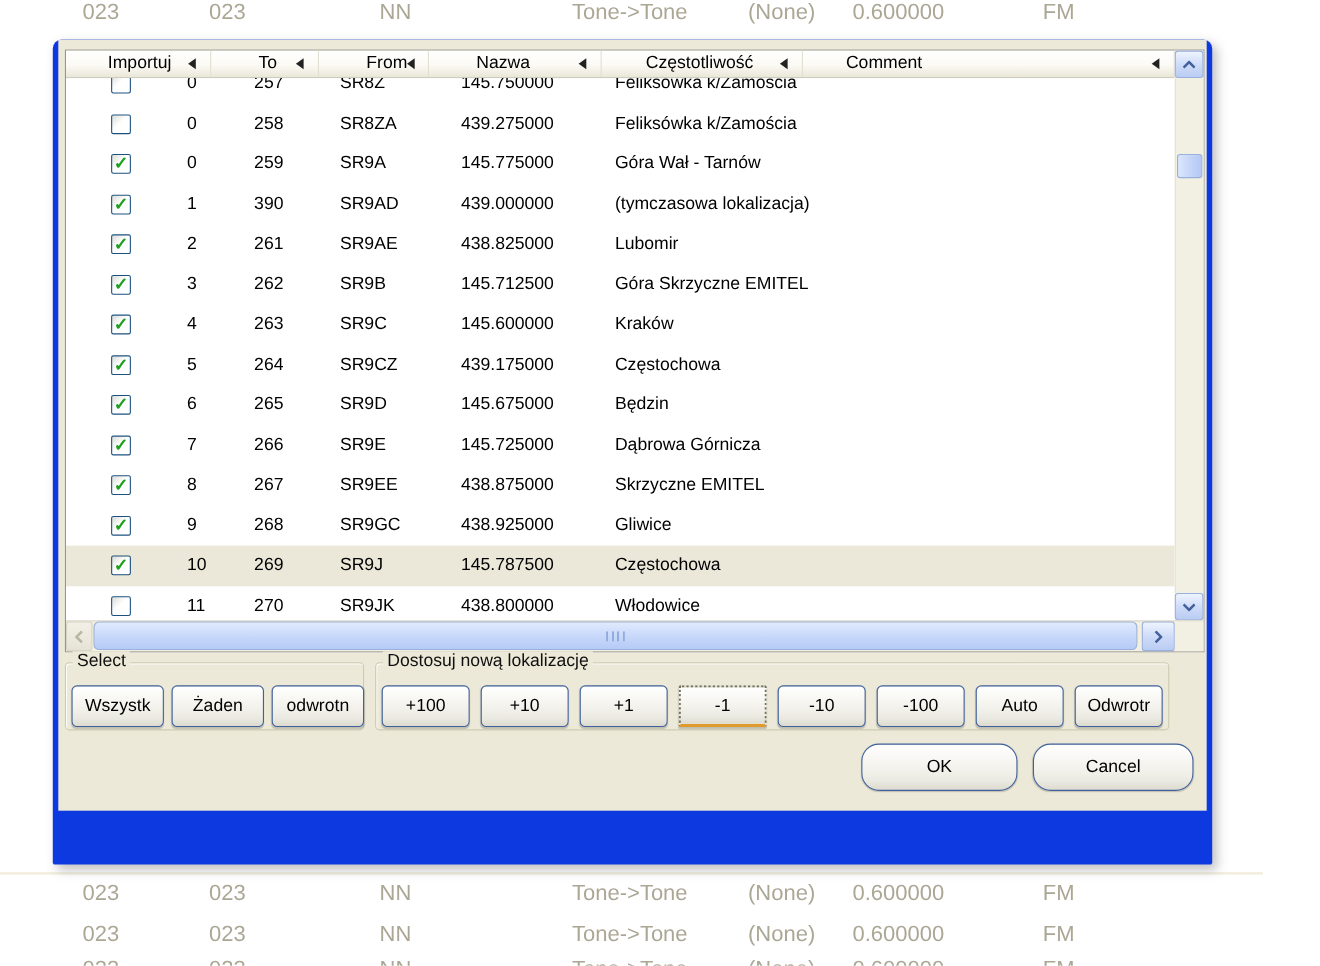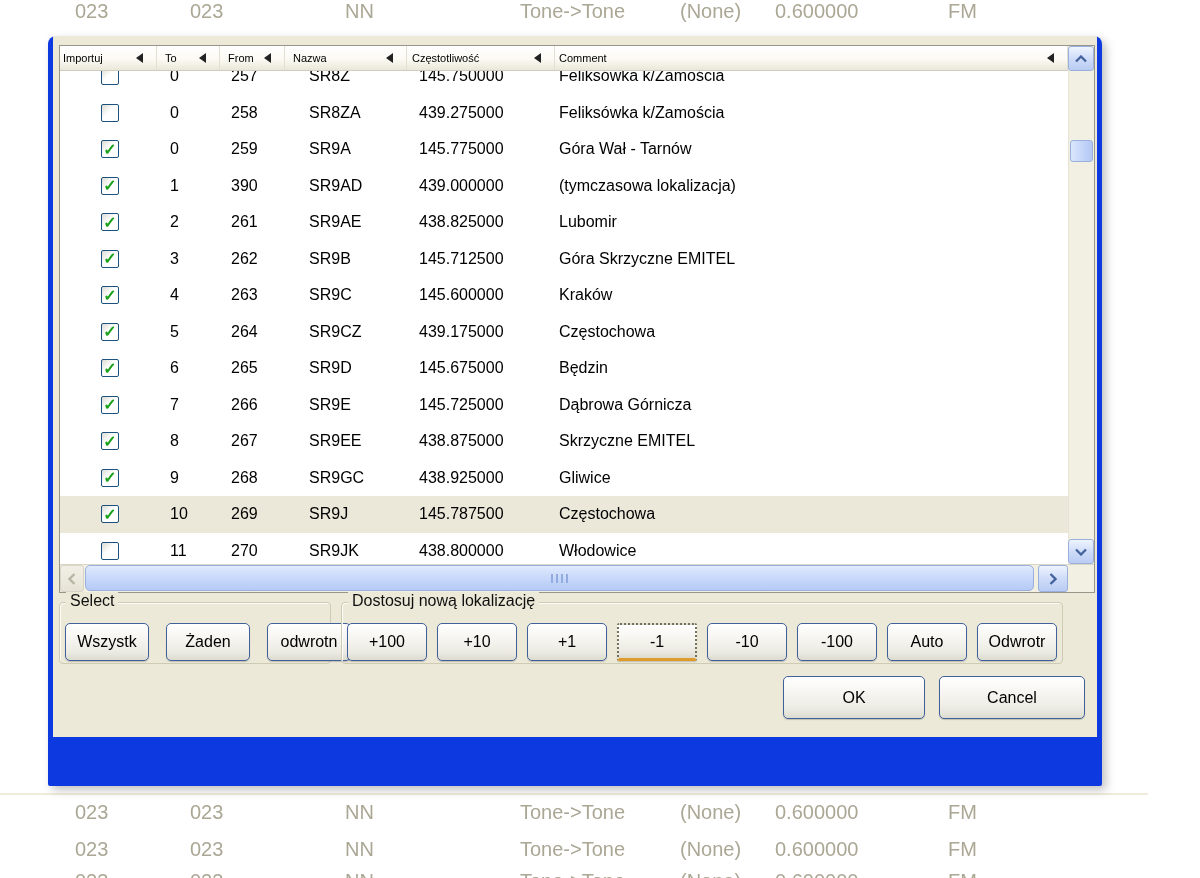--- a/index.html
+++ b/index.html
@@ -36,21 +36,21 @@
   .client { position:relative; height:calc(100% - 44px); background:#ece9d8; }
 
   
   .listview { position:absolute; left:6px; top:9px; width:1036px; height:548px;
               background:#fff; border:1px solid #98968a; display:flex; flex-direction:column; }
   .lv-top { display:flex; flex:1; min-height:0; }
   .lv-main { width:1008px; display:flex; flex-direction:column; overflow:hidden; }
   .lv-header { height:25px; flex:none; display:flex;
                background:linear-gradient(180deg,#ffffff 0%,#fbfaf4 55%,#f0eee2 85%,#e9e7d9 100%);
                border-bottom:1px solid #cfcdbd; }
-  .lv-hcell { display:flex; align-items:center; border-right:1px solid #e2e0d2; font-size:11px; color:#000; }
+  .lv-hcell { display:flex; align-items:center; border-right:1px solid #e2e0d2; font-size:16px; color:#000;margin-left:35px; }
   .hc0{width:97px;padding-left:3px}.hc1{width:63px;padding-left:8px}.hc2{width:65px;padding-left:8px}
   .hc3{width:122px;padding-left:8px}.hc4{width:148px;padding-left:5px}.hc5{flex:1;padding-left:4px}
   .sort-arrow { margin-left:auto; margin-right:13px; width:0; height:0; flex:none;
                 border-top:5px solid transparent; border-bottom:5px solid transparent;
                 border-right:7px solid #222; }
   .lv-body { flex:1; overflow:hidden; }
   .lv-row { height:36.5px; display:flex; align-items:center; font-size:16px; color:#000; }
   .lv-row:first-child { margin-top:-13px; }
   .lv-row.highlighted { background:#ebe8da; }
   .cell0{width:97px;display:flex;padding-left:41px}
@@ -88,29 +88,29 @@
   .hs-corner { width:26px; background:#f2efe3; }
 
   
   .groupbox { position:absolute; border:1px solid #cecbb4; border-radius:4px;
               box-shadow:inset 1px 1px 0 rgba(255,255,255,.85); }
   .gb-select { left:6px; top:566px; width:272px; height:62px; }
   .gb-adjust { left:288px; top:566px; width:722px; height:62px; }
   .gb-label { position:absolute; top:-11px; left:6px; background:#ece9d8; padding:0 4px;
               font-size:16px; color:#101010; white-space:nowrap; }
   .gb-buttons { position:absolute; left:5px; top:20px; display:flex; }
-  .gb-select .gb-buttons { gap:17px; }
+  .gb-select .gb-buttons { gap:7px; }
   .gb-adjust .gb-buttons { gap:10px; }
   .xp-btn { height:38px; font-size:16px; color:#000; font-family:inherit; cursor:pointer;
             background:linear-gradient(180deg,#ffffff 0%,#f6f5f0 40%,#ebeae2 80%,#dddbcf 100%);
             border:1px solid #40619c; border-radius:5px; box-shadow:0 1px 1px rgba(60,60,60,.25); }
   .sel-btn { min-width:84px; padding:0 5px; }
   .adj-btn { width:80px; }
   .xp-btn.focused { border:2px dotted #73735a; border-bottom:3px solid #df9b2c; border-radius:2px; }
-  .btn-ok, .btn-cancel { position:absolute; top:640px; height:43px; }
+  .btn-ok, .btn-cancel { position:absolute; top:640px; height:43px;border-radius:16px; }
   .btn-ok { left:730px; width:142px; }
   .btn-cancel { left:886px; width:146px; }
 </style>
 </head>
 <body>
 
 <div>
   <div class="bg-row r-top">
       <span class="bg-cell bgc0">023</span>
       <span class="bg-cell bgc1">023</span>

